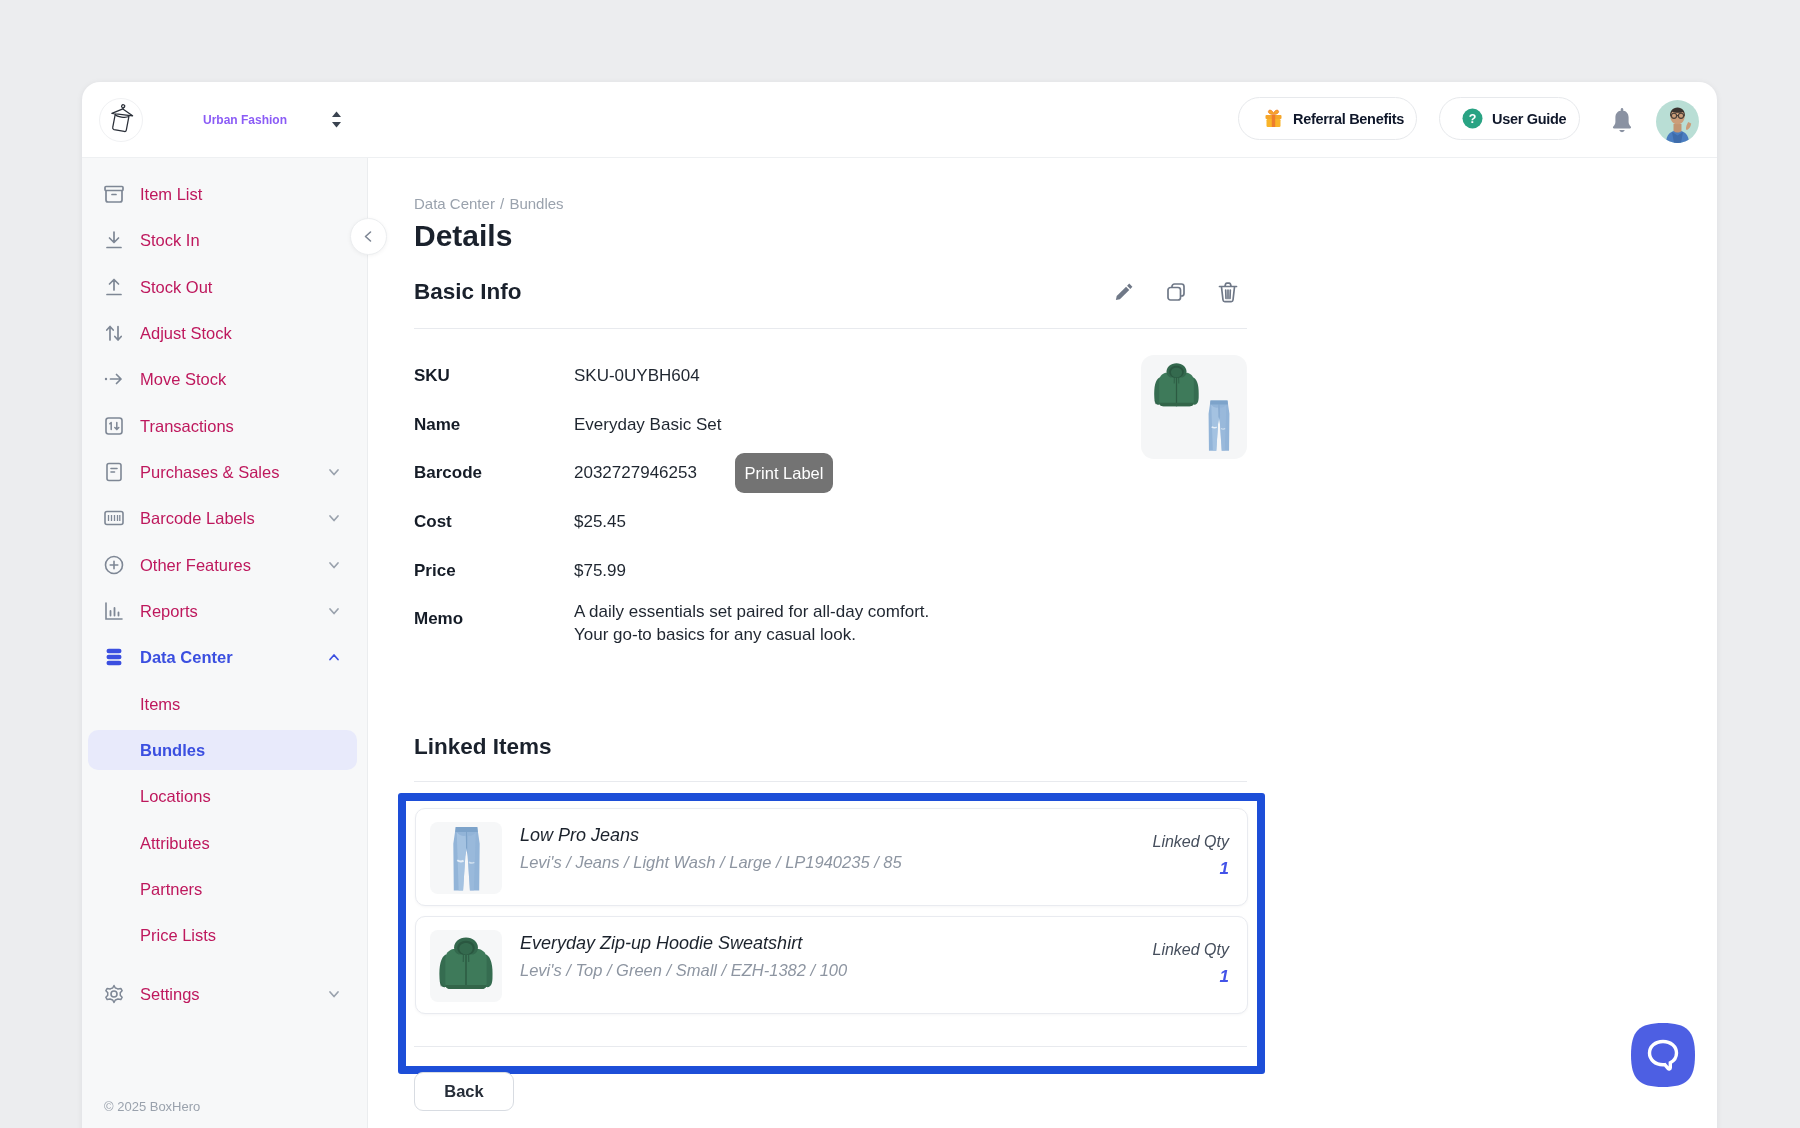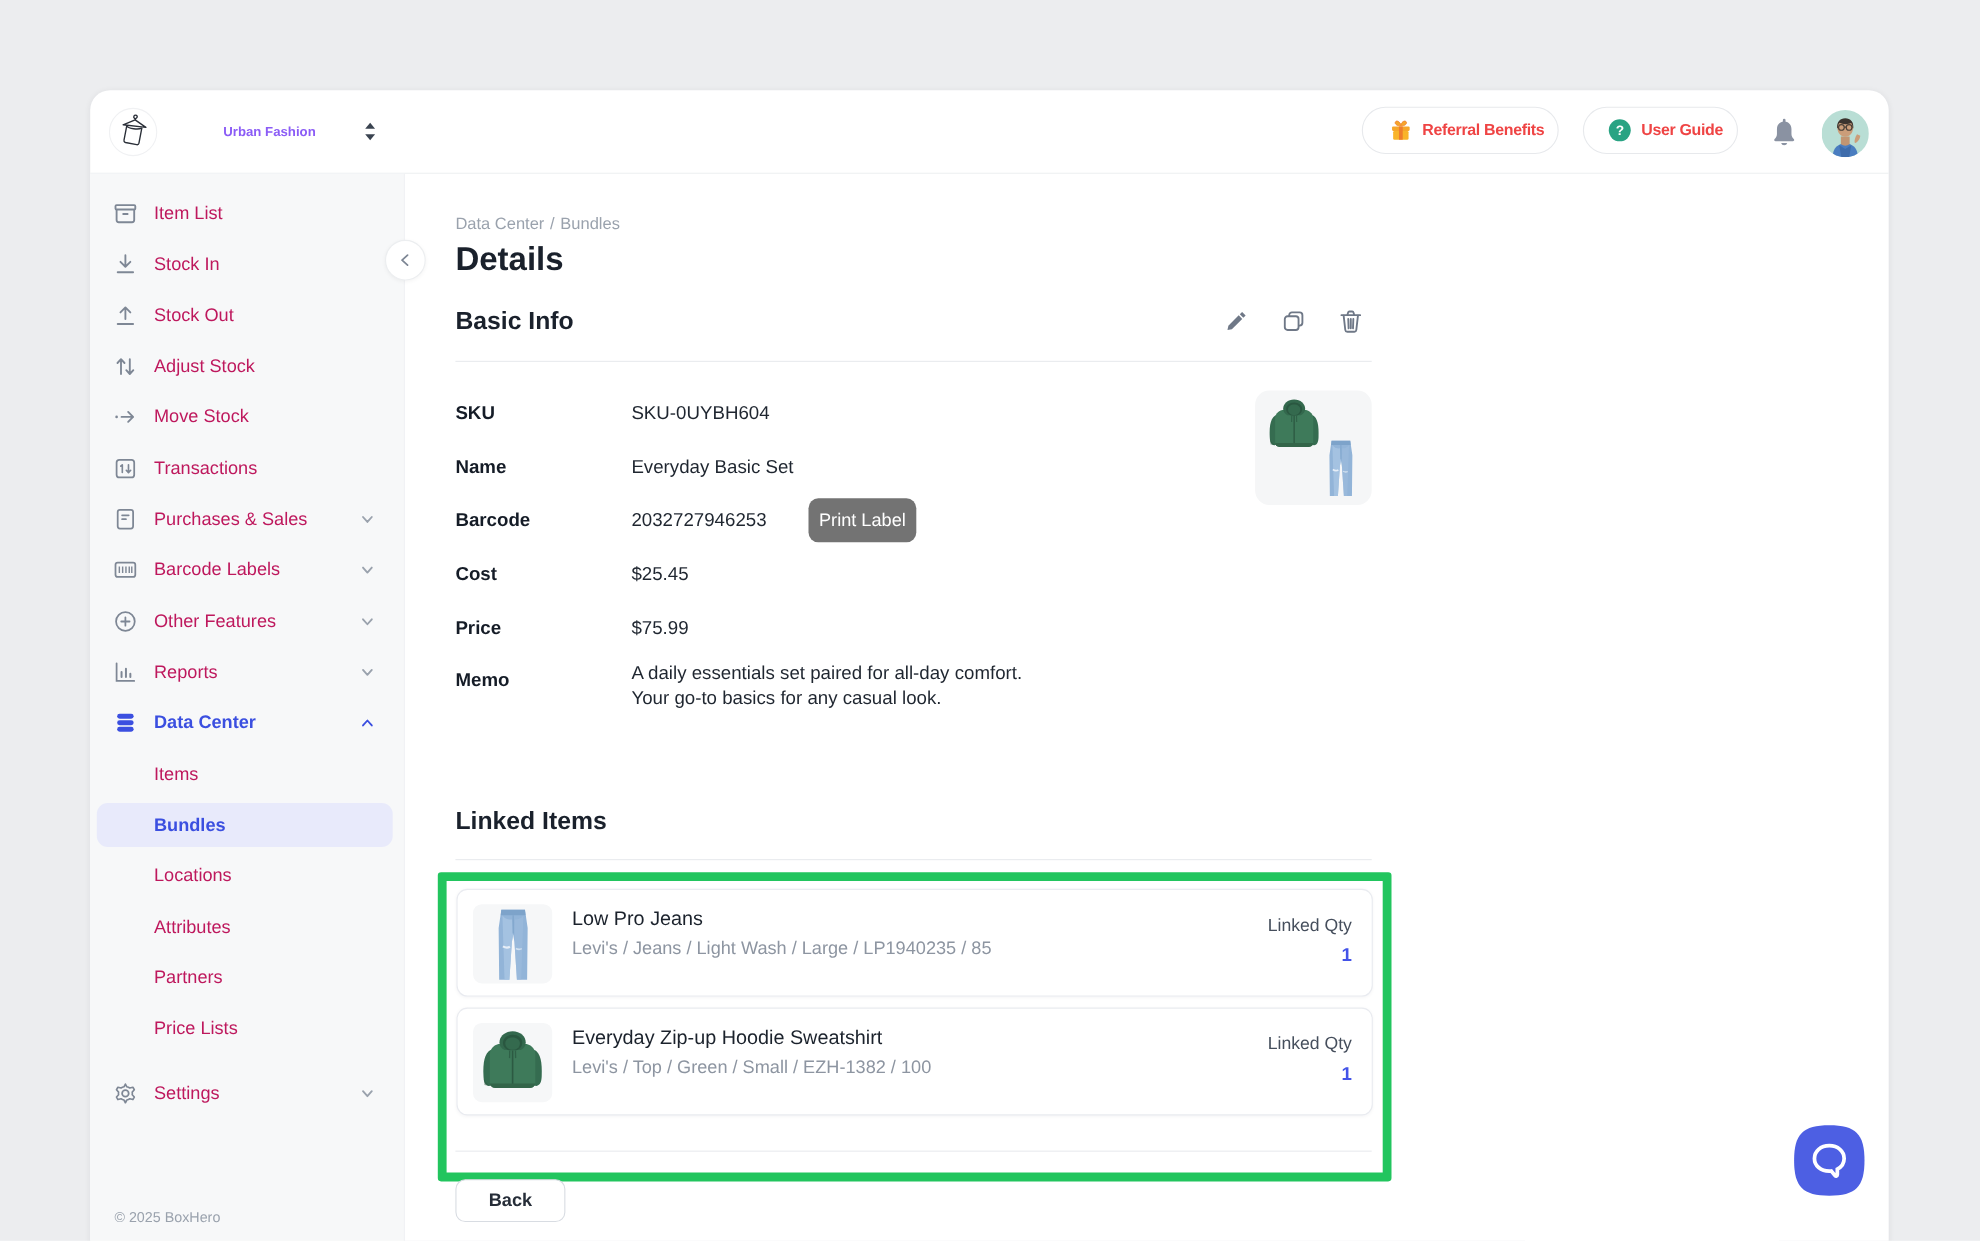--- a/index.html
+++ b/index.html
@@ -19,21 +19,21 @@
   
   .hdr { position:absolute; left:0; top:0; width:100%; height:76px; border-bottom:1px solid #eef0f2; }
   .logo-c {
     position:absolute; left:17px; top:16px; width:44px; height:44px;
     border-radius:50%; background:#fff; border:1px solid #f0f1f3;
   }
   .brand { position:absolute; left:73px; top:0; height:76px; line-height:76px; font-size:12px; font-weight:700; color:#8b5cf6;margin-left:48px; }
   .updown { position:absolute; left:248px; top:28px; }
   .pill {
     position:absolute; top:15px; height:43px; background:#fff; border:1px solid #e7e9ec;
-    border-radius:22px; display:flex; align-items:center; font-size:14.5px; font-weight:700; color:#ef4444; letter-spacing:-0.3px;
+    border-radius:22px; display:flex; align-items:center; font-size:14.5px; font-weight:700; color:#0f172a; letter-spacing:-0.3px;
     white-space:nowrap;
   }
   .pill-ref { left:1156px; width:179px; }
   .pill-ug  { left:1357px; width:141px; }
   .bell { position:absolute; left:1527px; top:25px; }
   .avatar { position:absolute; left:1574px; top:18px; width:43px; height:43px; border-radius:50%; overflow:hidden; }
   
   .side {
     position:absolute; left:0; top:76px; width:286px; height:1024px;
     background:#f7f8f9; border-right:1px solid #ebedef;
@@ -58,21 +58,21 @@
   .h2 { position:absolute; left:332px; font-size:22.5px; font-weight:700; color:#1a212c; }
   .act { position:absolute; top:199px; width:22px; height:22px; }
   .div { position:absolute; left:332px; width:833px; height:1px; background:#e8eaee; }
   .flabel { position:absolute; left:332px; font-size:17px; font-weight:700; color:#151c27; }
   .fval { position:absolute; left:492px; font-size:17px; color:#1f2630; }
   .print-btn {
     position:absolute; left:653px; top:371px; width:98px; height:40px; background:#737373; border-radius:9px;
     color:#fff; font-size:16.5px; font-weight:500; text-align:center; line-height:40px;
   }
   .prod-img { position:absolute; left:1059px; top:273px; width:106px; height:104px; border-radius:13px; background:#f5f6f7; }
-  .redbox { position:absolute; left:316px; top:711px; width:867px; height:281px; border:8px solid #22c55e; border-radius:3px; background:#fff; }
+  .redbox { position:absolute; left:316px; top:711px; width:867px; height:281px; border:8px solid #1d4ed8; border-radius:3px; background:#fff;font-style:italic; }
   .item-card { position:absolute; left:9px; width:833px; height:98px; background:#fff; border:1px solid #e9ebf0; border-radius:10px; box-shadow:0 1px 3px rgba(25,30,40,0.04); }
   .thumb { position:absolute; left:14px; top:13px; width:72px; height:72px; border-radius:8px; background:#f6f7f8; overflow:hidden; }
   .it-title { position:absolute; left:104px; top:16px; font-size:18px; font-weight:500; color:#1b222c; }
   .it-sub { position:absolute; left:104px; top:44px; font-size:16.5px; color:#8d95a1; }
   .lq { position:absolute; right:18px; top:24px; font-size:16px; color:#454e5c; text-align:right; }
   .lq1 { position:absolute; right:18px; top:50px; font-size:17px; font-weight:700; color:#4353e8; text-align:right; }
   .back-btn {
     position:absolute; left:332px; top:990px; width:100px; height:39px; background:#fff;
     border:1px solid #d8dce2; border-radius:9px; text-align:center; line-height:37px;
     font-size:16.5px; font-weight:700; color:#262d38;

